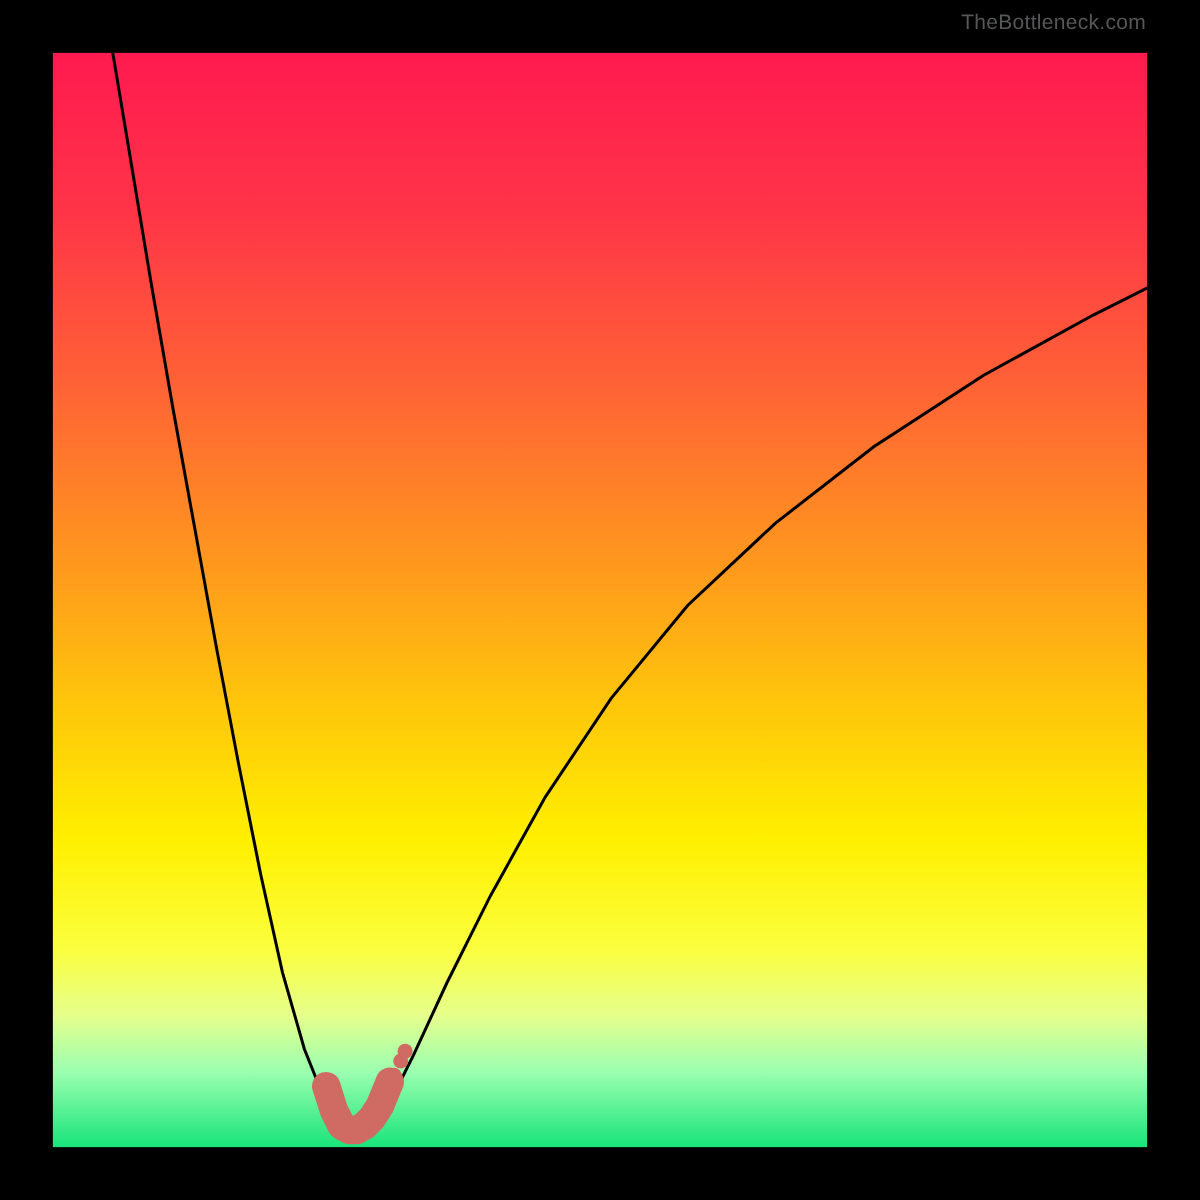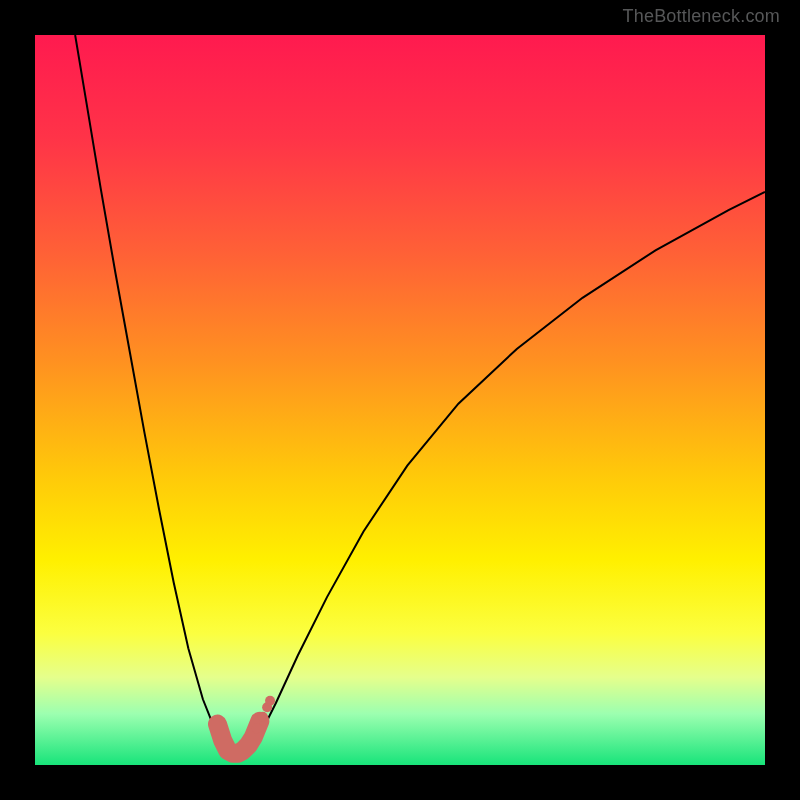--- a/index.html
+++ b/index.html
@@ -30,23 +30,23 @@
   .plot svg {
     position: absolute;
     left: 0;
     top: 0;
     width: 730px;
     height: 730px;
   }
   .watermark {
     position: absolute;
     top: 6px;
-    right: 20px;
+    right: 36px;
     color: #565758;
-    font-size: 18px;
+    font-size: 14px;
     letter-spacing: 0.2px;
   }
 </style>
 </head>
 <body>
 
 <div class="frame">
   <div class="watermark">TheBottleneck.com</div>
   <div class="plot">
     <svg viewBox="0 0 730 730" preserveAspectRatio="none">

